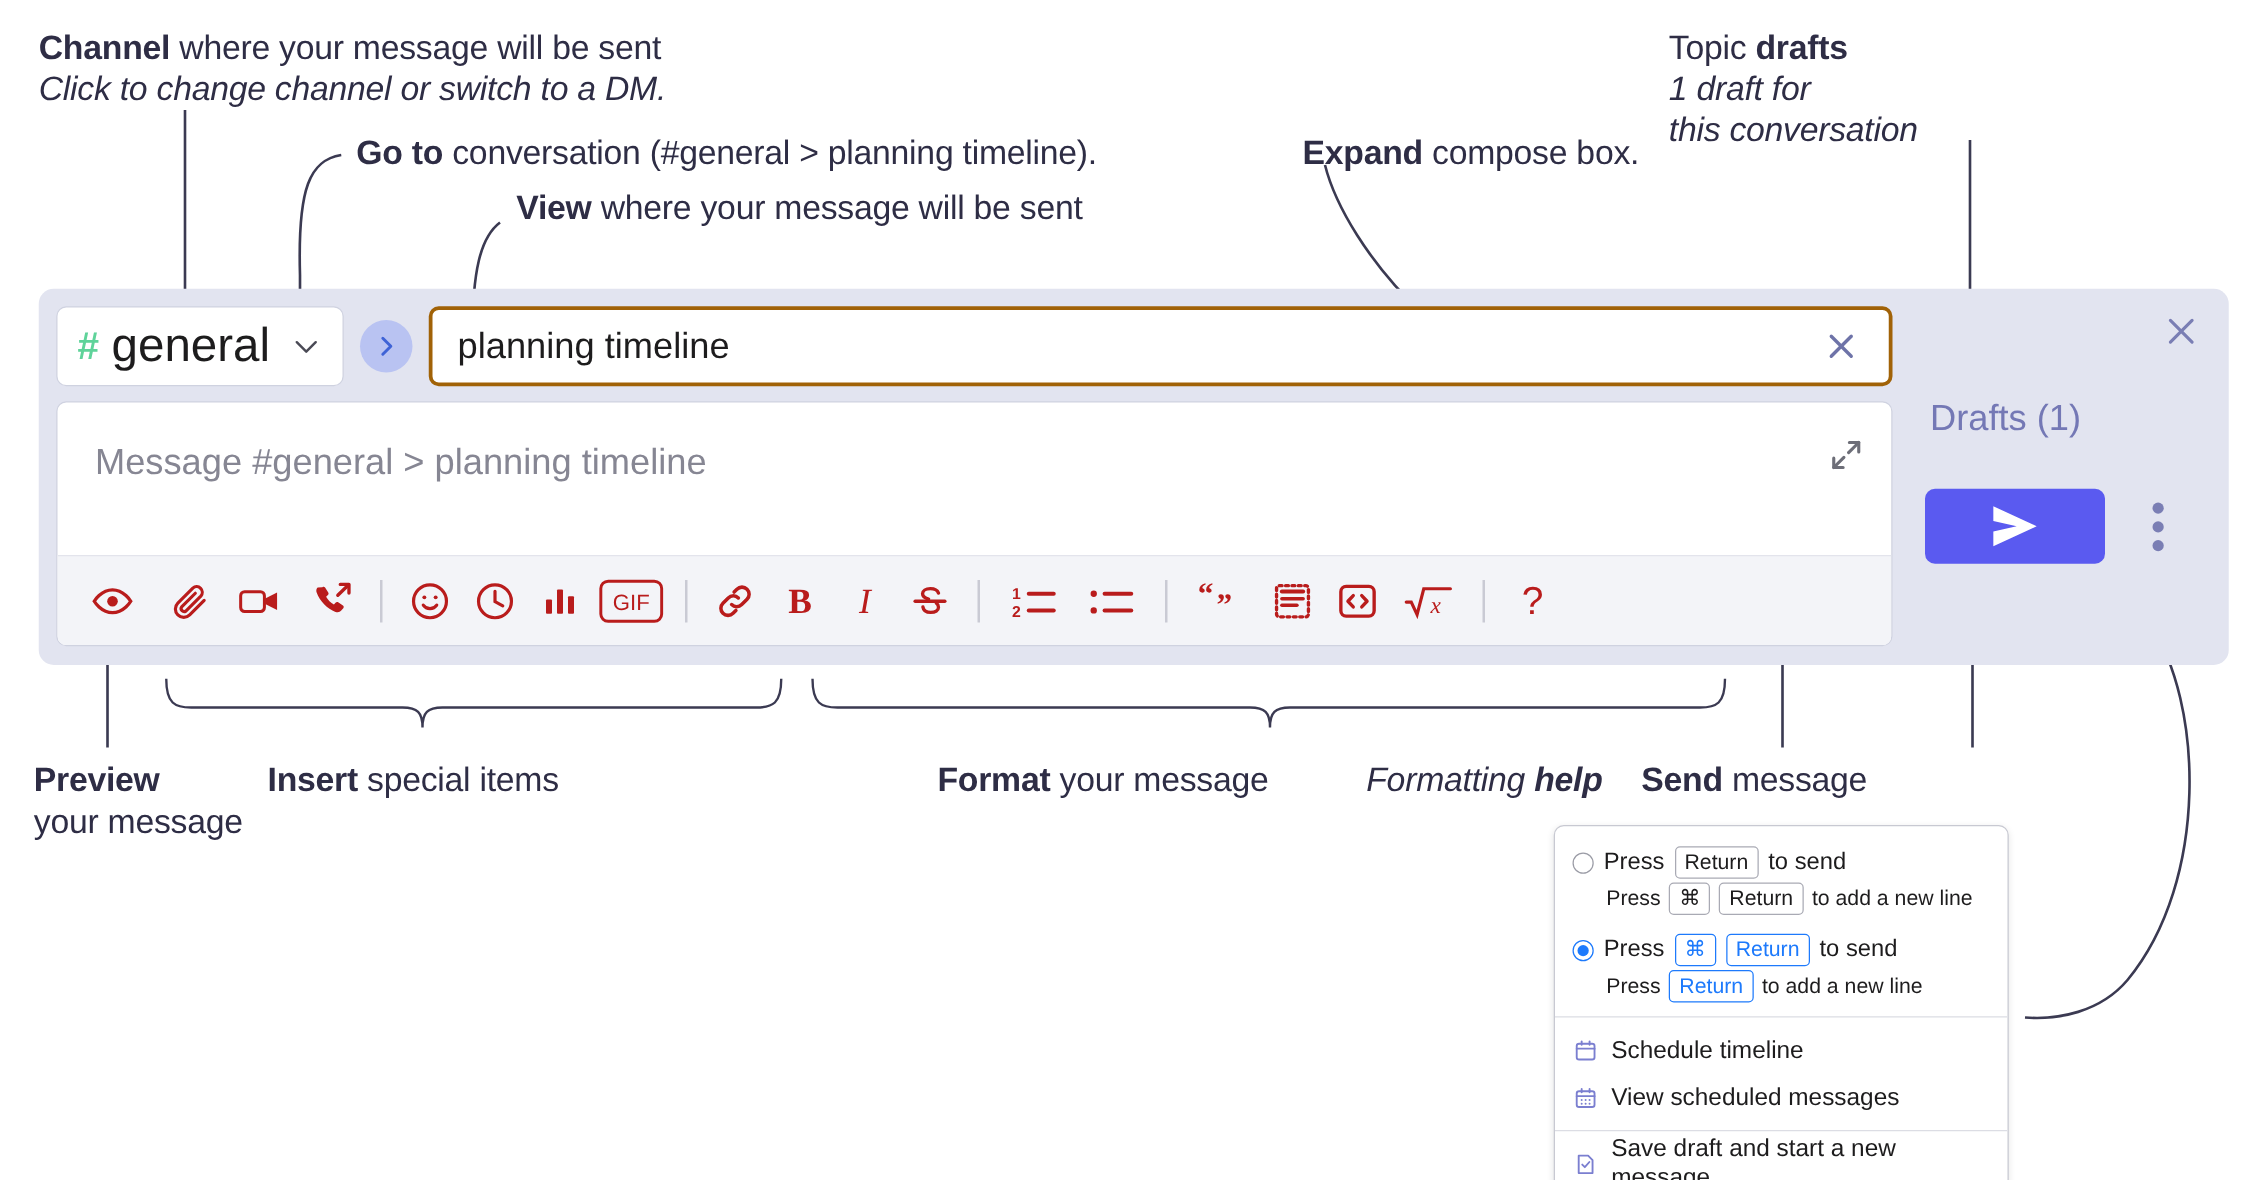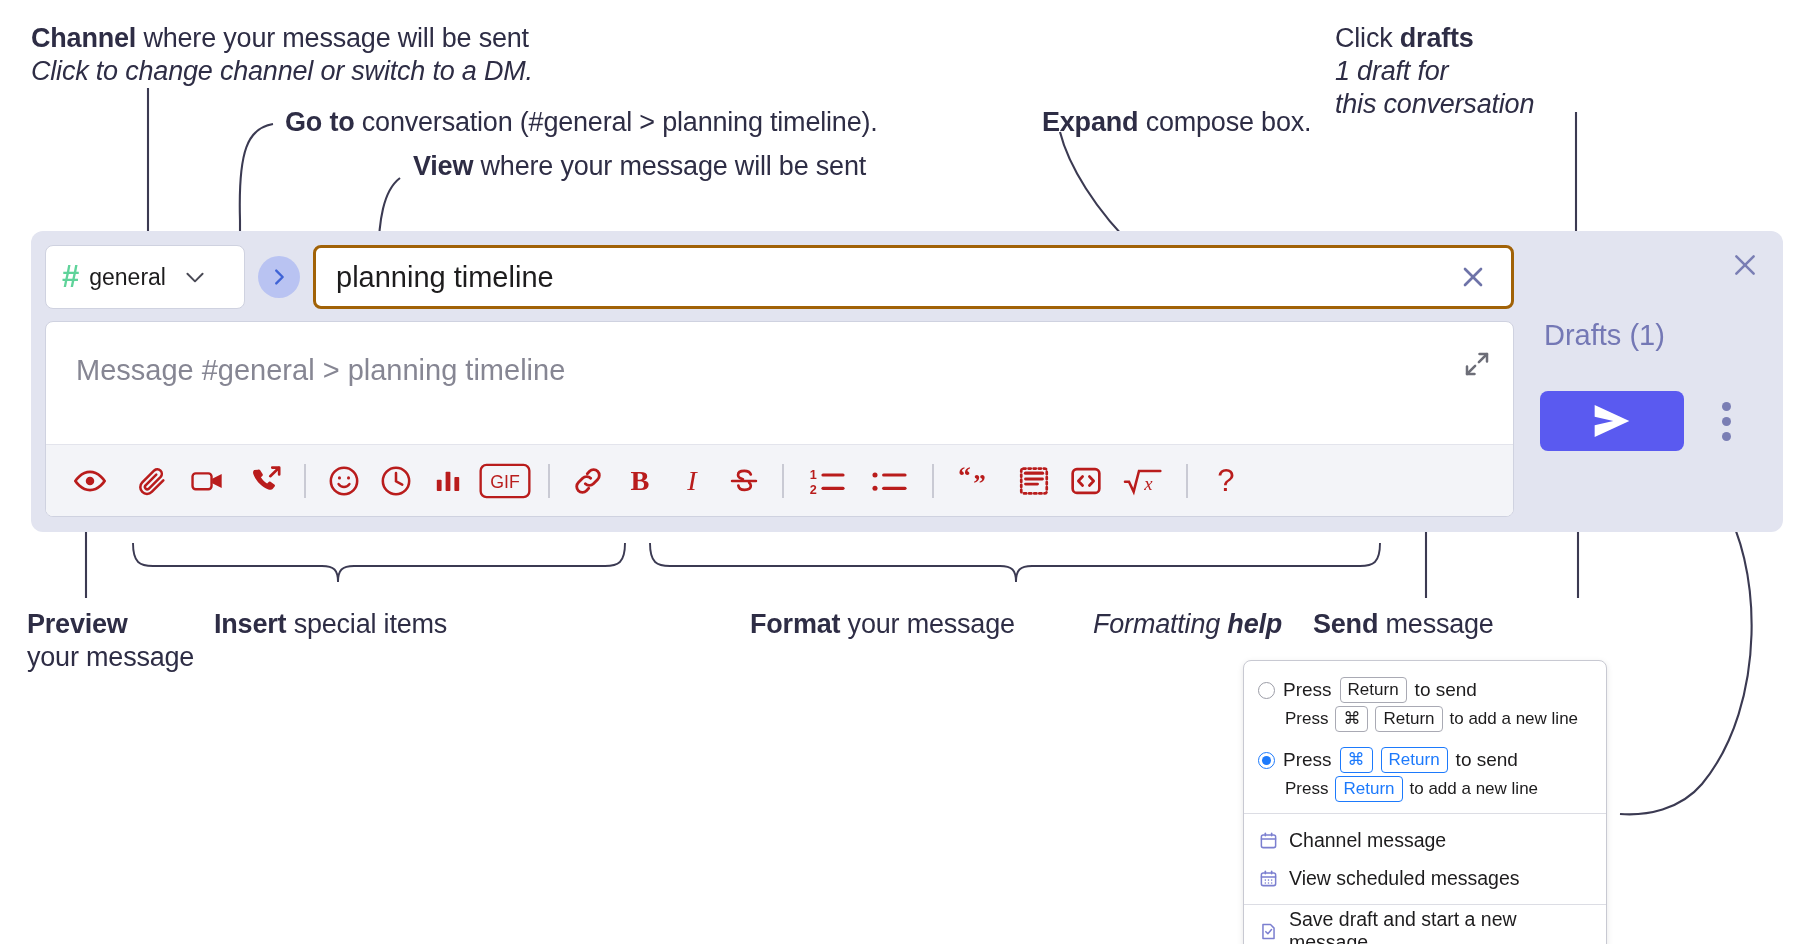--- a/index.html
+++ b/index.html
@@ -50,21 +50,21 @@
     height: 64px; min-width: 200px;
     background: #ffffff;
     border: 1px solid #cfd2e0;
     border-radius: 8px;
     padding: 0 16px;
   }
   .hash {
     color: #5fd39a; font-size: 31px; font-weight: 700;
     line-height: 1; position: relative; top: -1px;
   }
-  .chan-name { font-size: 23px; color: #1d1c1d; }
+  .chan-name { font-size: 38px; color: #1d1c1d; }
   .chev { margin-left: 6px; display: flex; align-items: center; }
 
   .goto-btn {
     width: 42px; height: 42px; margin: 0 13px;
     border-radius: 50%;
     background: #b9c3f2;
     display: flex; align-items: center; justify-content: center;
     flex: none;
   }
 
@@ -206,21 +206,21 @@
 
   <div class="anno" style="left:413px; top:150px;">
     <b>View</b><span> where your message will be sent</span>
   </div>
 
   <div class="anno" style="left:1042px; top:106px;">
     <b>Expand</b><span> compose box.</span>
   </div>
 
   <div class="anno" style="left:1335px; top:22px;">
-    <div><span>Click </span><b>drafts</b></div>
+    <div><span>Topic </span><b>drafts</b></div>
     <div><i>1 draft for</i></div>
     <div><i>this conversation</i></div>
   </div>
 
   <div class="anno" style="left:27px; top:608px;">
     <div><b>Preview</b></div>
     <div><span>your message</span></div>
   </div>
 
   <div class="anno" style="left:214px; top:608px;">
@@ -548,21 +548,21 @@
     <div style="padding:7px 0 7px 0;">
       <div class="dd-item">
         <span class="dd-ico">
           <svg width="19" height="19" viewBox="0 0 24 24" fill="none" stroke="currentColor" stroke-width="1.9" stroke-linecap="round">
               <rect x="3" y="5" width="18" height="16" rx="2.4"></rect>
               <line x1="3" y1="10" x2="21" y2="10"></line>
               <line x1="8" y1="2.8" x2="8" y2="6"></line>
               <line x1="16" y1="2.8" x2="16" y2="6"></line>
             </svg>
         </span>
-        <span>Channel message</span>
+        <span>Schedule timeline</span>
       </div>
 
       <div class="dd-item">
         <span class="dd-ico">
           <svg width="19" height="19" viewBox="0 0 24 24" fill="none" stroke="currentColor" stroke-width="1.9" stroke-linecap="round">
               <rect x="3" y="5" width="18" height="16" rx="2.4"></rect>
               <line x1="3" y1="10" x2="21" y2="10"></line>
               <line x1="8" y1="2.8" x2="8" y2="6"></line>
               <line x1="16" y1="2.8" x2="16" y2="6"></line>
               <circle cx="8" cy="14" r="1" fill="currentColor" stroke="none"></circle>

